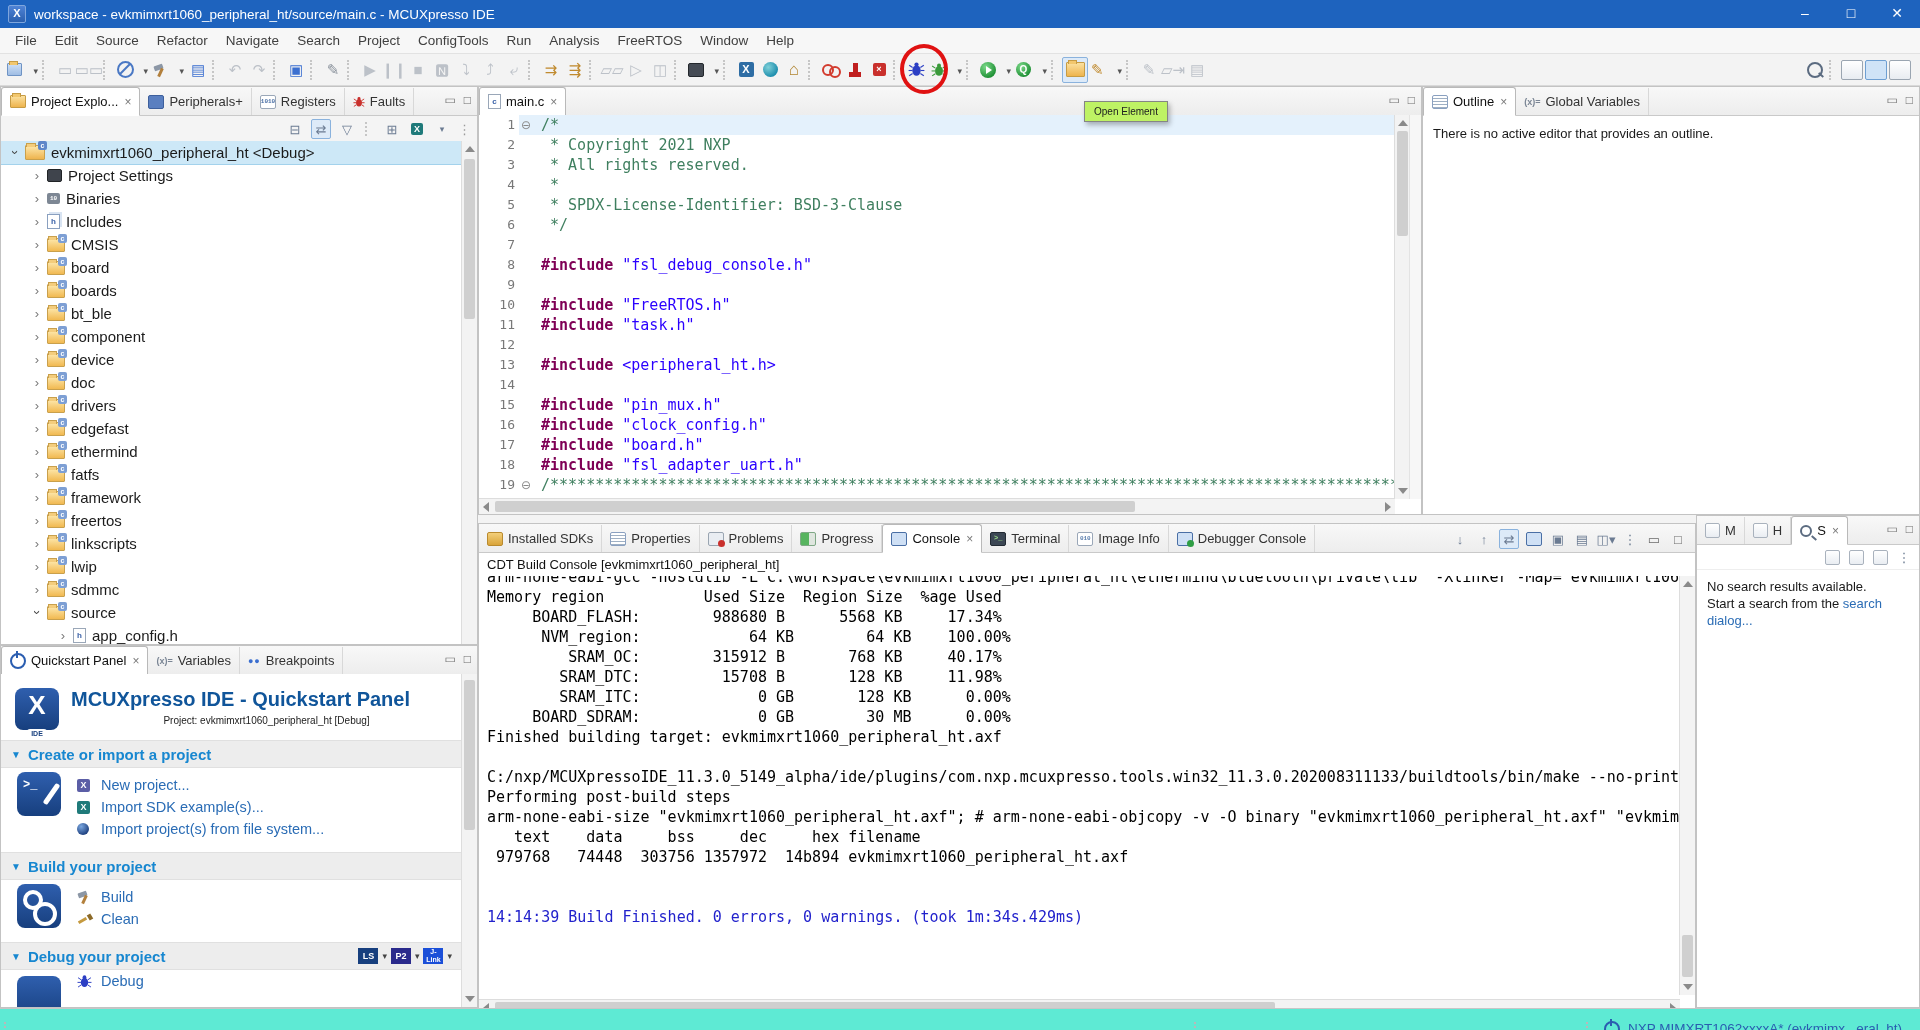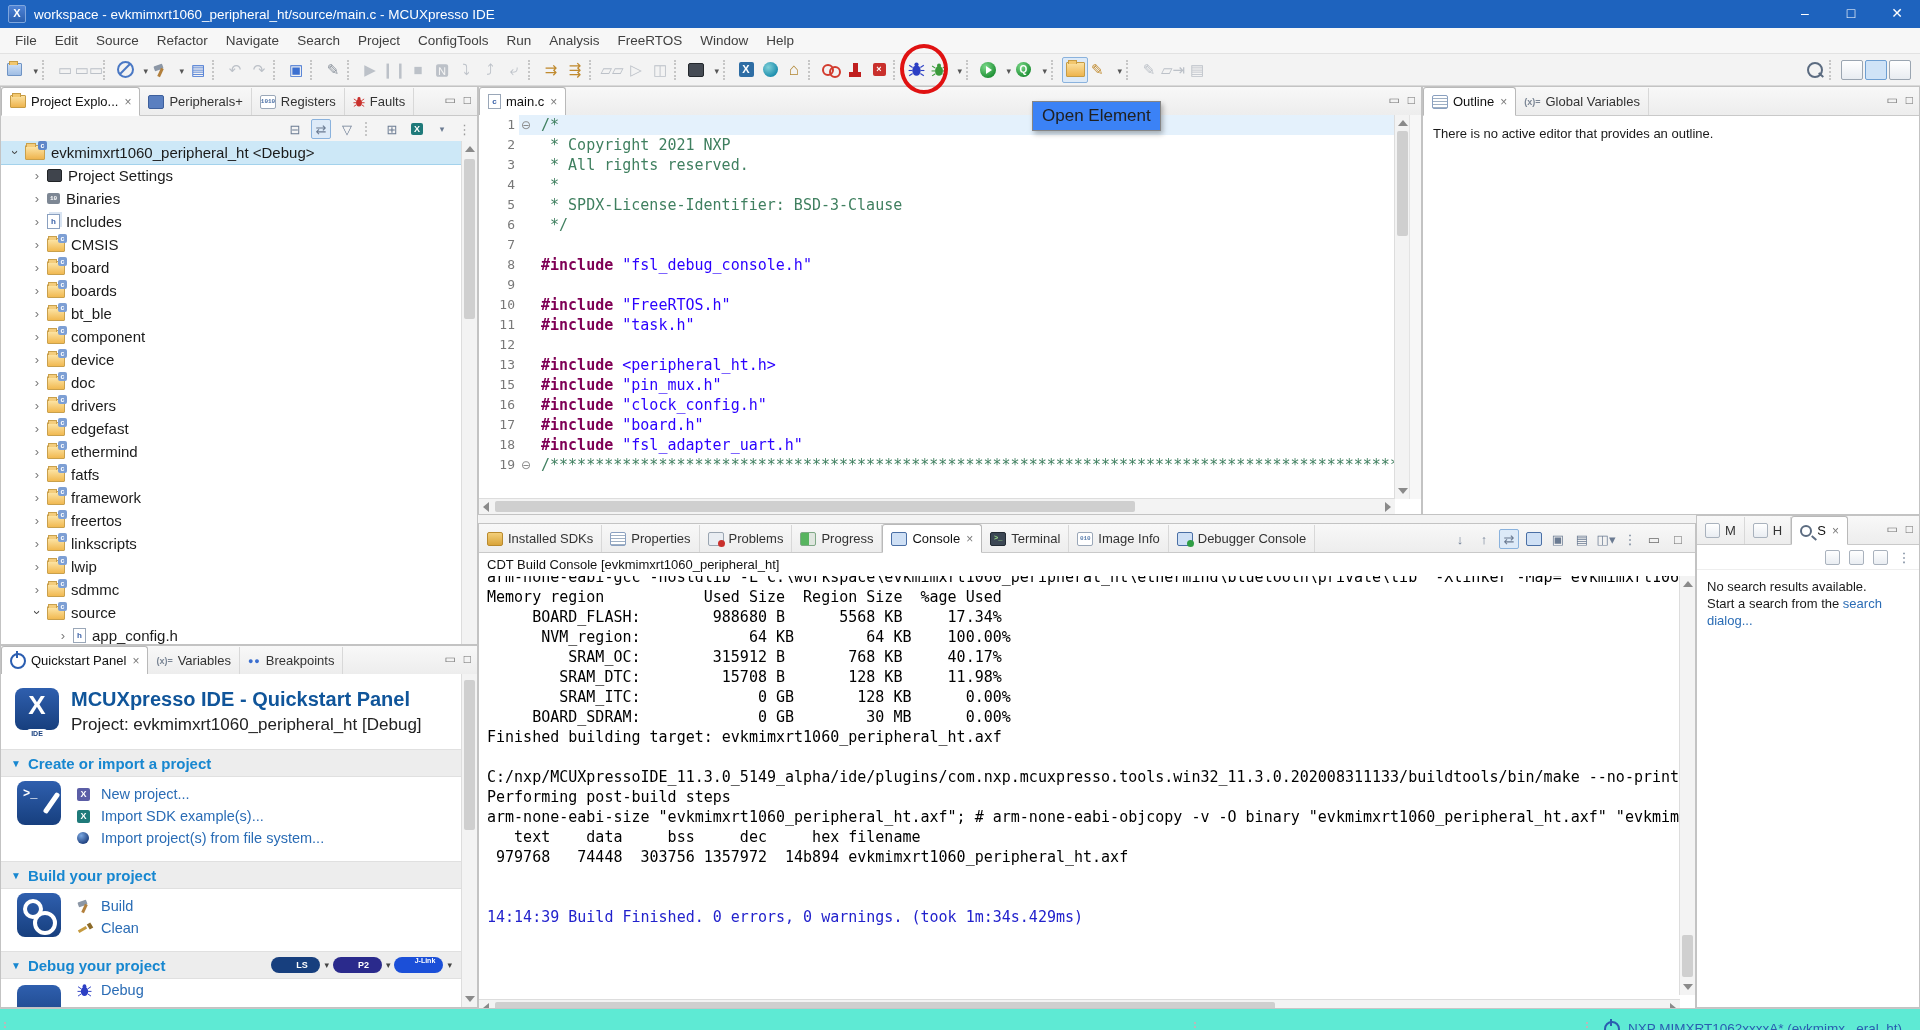--- a/index.html
+++ b/index.html
@@ -55,21 +55,21 @@
   .brush::before{content:"";position:absolute;left:1px;top:6px;width:9px;height:3px;background:#c59a3f;transform:rotate(-30deg);}
   .brush::after{content:"";position:absolute;right:0;top:1px;width:4px;height:6px;background:#8c6a28;transform:rotate(-30deg);}
   .mag{width:12px;height:12px;border:2px solid #5b6b80;border-radius:50%;position:relative;display:inline-block;}
   .mag::after{content:"";position:absolute;left:9px;top:10px;width:6px;height:2px;background:#5b6b80;transform:rotate(40deg);}
   .persp{width:20px;height:18px;border:1px solid #9aa5b1;border-radius:2px;background:linear-gradient(#fff,#e8ecf1);display:inline-block;}
   .persp.active{background:#cfe3f7;border-color:#6e9fd2;}
   .bugsvg{display:inline-block;}
 
   
   .red-circle{position:absolute;left:900px;top:44px;width:40px;height:42px;border:4px solid #e01212;border-radius:50%;z-index:60;}
-  .tooltip{position:absolute;left:1032px;top:101px;z-index:55;background:#3b82f6;border:1px solid #858585;box-shadow:2px 3px 5px rgba(0,0,0,.28);font-size:17px;color:#202020;padding:4px 9px;white-space:nowrap;}
+  .tooltip{position:absolute;left:1084px;top:101px;z-index:55;background:#bef264;border:1px solid #858585;box-shadow:2px 3px 5px rgba(0,0,0,.28);font-size:10px;color:#202020;padding:4px 9px;white-space:nowrap;}
 
   
   .panel{position:absolute;background:#fff;border:1px solid #c3c3c3;box-sizing:border-box;}
   .tabbar{height:28px;background:linear-gradient(#f8f8f8,#ededed);border-bottom:1px solid #c9c9c9;display:flex;align-items:flex-end;position:relative;}
   .tab{height:27px;display:flex;align-items:center;padding:0 8px;font-size:13px;color:#333;border-right:1px solid #d8d8d8;white-space:nowrap;}
   .tab.active{background:#fff;border:1px solid #b9b9b9;border-bottom:1px solid #fff;border-radius:3px 3px 0 0;margin-bottom:-1px;color:#111;}
   .tab .ticonpad{margin-right:5px;display:inline-flex;}
   .tab .closex{margin-left:6px;color:#7a7a7a;font-size:12px;}
   .minmax{position:absolute;right:6px;top:6px;display:flex;gap:8px;color:#6d6d6d;font-size:12px;}
   .minmax span{line-height:14px;}
@@ -105,36 +105,36 @@
   .sb-thumb{position:absolute;left:2px;width:11px;background:#cfcfcf;border-radius:2px;}
 
   
   .qs{left:0;top:645px;width:478px;height:363px;}
   .qs-content{position:absolute;left:0;top:28px;right:15px;bottom:0;overflow:hidden;background:#fff;}
   .qs-head{position:relative;padding:14px 0 6px 70px;}
   .qs-logo{position:absolute;left:14px;top:14px;width:44px;height:42px;background:linear-gradient(#2f5fae,#173f7e);border-radius:8px;color:#fff;text-align:center;}
   .qs-logo .bigx{font:700 26px/34px "Liberation Sans";display:block;}
   .qs-logo .ide{display:inline-block;background:#fff;color:#173f7e;font:700 7px/9px "Liberation Sans";border-radius:3px;padding:0 4px;margin-top:-4px;}
   .qs-title{font:700 20px "Liberation Sans";color:#10559a;}
-  .qs-sub{font-size:17px;color:#222;margin-top:4px;}
+  .qs-sub{font-size:10px;color:#222;margin-top:4px;text-align:center;}
   .qs-secbar{height:26px;background:#ededed;border-top:1px solid #e0e0e0;border-bottom:1px solid #e0e0e0;display:flex;align-items:center;padding-left:10px;margin-top:8px;}
   .qs-secbar .tri{color:#1787d0;font-size:10px;margin-right:7px;}
   .qs-secbar .sectitle{font:700 15px "Liberation Sans";color:#1787d0;}
   .qs-row{display:flex;align-items:center;font-size:14.5px;color:#2a6cb5;height:22px;padding-left:100px;position:relative;}
   .qs-rowicon{position:absolute;left:76px;display:inline-flex;}
   .qs-bigicon{position:absolute;left:16px;width:44px;height:44px;background:linear-gradient(#2f5fae,#173f7e);border-radius:8px;color:#fff;}
   .qs-bigicon.term::before{content:">_";font:700 12px/18px "Liberation Mono",monospace;position:absolute;left:6px;top:4px;}
   .qs-bigicon.term::after{content:"";position:absolute;right:7px;top:10px;width:5px;height:24px;background:#fff;transform:rotate(35deg);border-radius:2px;}
   .gearA,.gearB{position:absolute;border:4px solid #fff;border-radius:50%;}
   .gearA{width:12px;height:12px;left:6px;top:6px;}
   .gearB{width:16px;height:16px;left:16px;top:18px;}
   .sq.small{width:13px;height:13px;font:700 9px/13px "Liberation Sans";}
   .bulb{width:12px;height:12px;border-radius:50%;background:radial-gradient(circle at 35% 30%,#7aa7e0,#1d3f7e 75%);display:inline-block;}
   .dbg-btns{margin-left:auto;display:flex;align-items:center;gap:4px;padding-right:10px;}
-  .probe{width:37px;height:16px;border-radius:8px;color:#fff;font:700 9px/16px "Liberation Sans";text-align:center;display:inline-block;padding-left:12px;}
+  .probe{width:20px;height:16px;border-radius:0;color:#fff;font:700 9px/16px "Liberation Sans";text-align:center;display:inline-block;}
   .probe.ls{background:#173f7e;}
   .probe.pe2{background:#2a2a8c;}
   .probe.jl{background:#1b4fd8;font-size:7px;line-height:8px;padding-top:0;}
   .ddarr{font-size:9px;color:#444;}
 
   
   .editor{left:478px;top:86px;width:944px;height:429px;}
   .ed-area{position:absolute;left:0;top:28px;right:26px;bottom:15px;overflow:hidden;background:#fff;}
   .cl{display:flex;height:20px;font:15px/20px "DejaVu Sans Mono","Liberation Mono",monospace;white-space:pre;}
   .cl .ln{width:36px;flex:none;text-align:right;color:#787878;font-size:13px;padding-right:4px;background:#fff;}
@@ -702,20 +702,21 @@
       <div class="cl"><span class="ln">4</span><span class="body"><span class="cmt"> *</span></span></div>
       <div class="cl"><span class="ln">5</span><span class="body"><span class="cmt"> * SPDX-License-Identifier: BSD-3-Clause</span></span></div>
       <div class="cl"><span class="ln">6</span><span class="body"><span class="cmt"> */</span></span></div>
       <div class="cl"><span class="ln">7</span><span class="body"></span></div>
       <div class="cl"><span class="ln">8</span><span class="body"><span class="pp">#include </span><span class="str">"fsl_debug_console.h"</span></span></div>
       <div class="cl"><span class="ln">9</span><span class="body"></span></div>
       <div class="cl"><span class="ln">10</span><span class="body"><span class="pp">#include </span><span class="str">"FreeRTOS.h"</span></span></div>
       <div class="cl"><span class="ln">11</span><span class="body"><span class="pp">#include </span><span class="str">"task.h"</span></span></div>
       <div class="cl"><span class="ln">12</span><span class="body"></span></div>
       <div class="cl"><span class="ln">13</span><span class="body"><span class="pp">#include </span><span class="str">&lt;peripheral_ht.h&gt;</span></span></div>
+      <div class="cl"><span class="ln">14</span><span class="body"></span></div>
       <div class="cl"><span class="ln">15</span><span class="body"><span class="pp">#include </span><span class="str">"pin_mux.h"</span></span></div>
       <div class="cl"><span class="ln">16</span><span class="body"><span class="pp">#include </span><span class="str">"clock_config.h"</span></span></div>
       <div class="cl"><span class="ln">17</span><span class="body"><span class="pp">#include </span><span class="str">"board.h"</span></span></div>
       <div class="cl"><span class="ln">18</span><span class="body"><span class="pp">#include </span><span class="str">"fsl_adapter_uart.h"</span></span></div>
       <div class="cl"><span class="ln">19</span><span class="body"><span class="fold">⊖</span><span class="cmt">/*******************************************************************************************************************</span></span></div>
     </div>
     <div class="ed-vsb">
       <span class="sb-up"></span>
       <span class="sb-thumb" style="top:16px;height:105px;"></span>
       <span class="sb-dn"></span>

